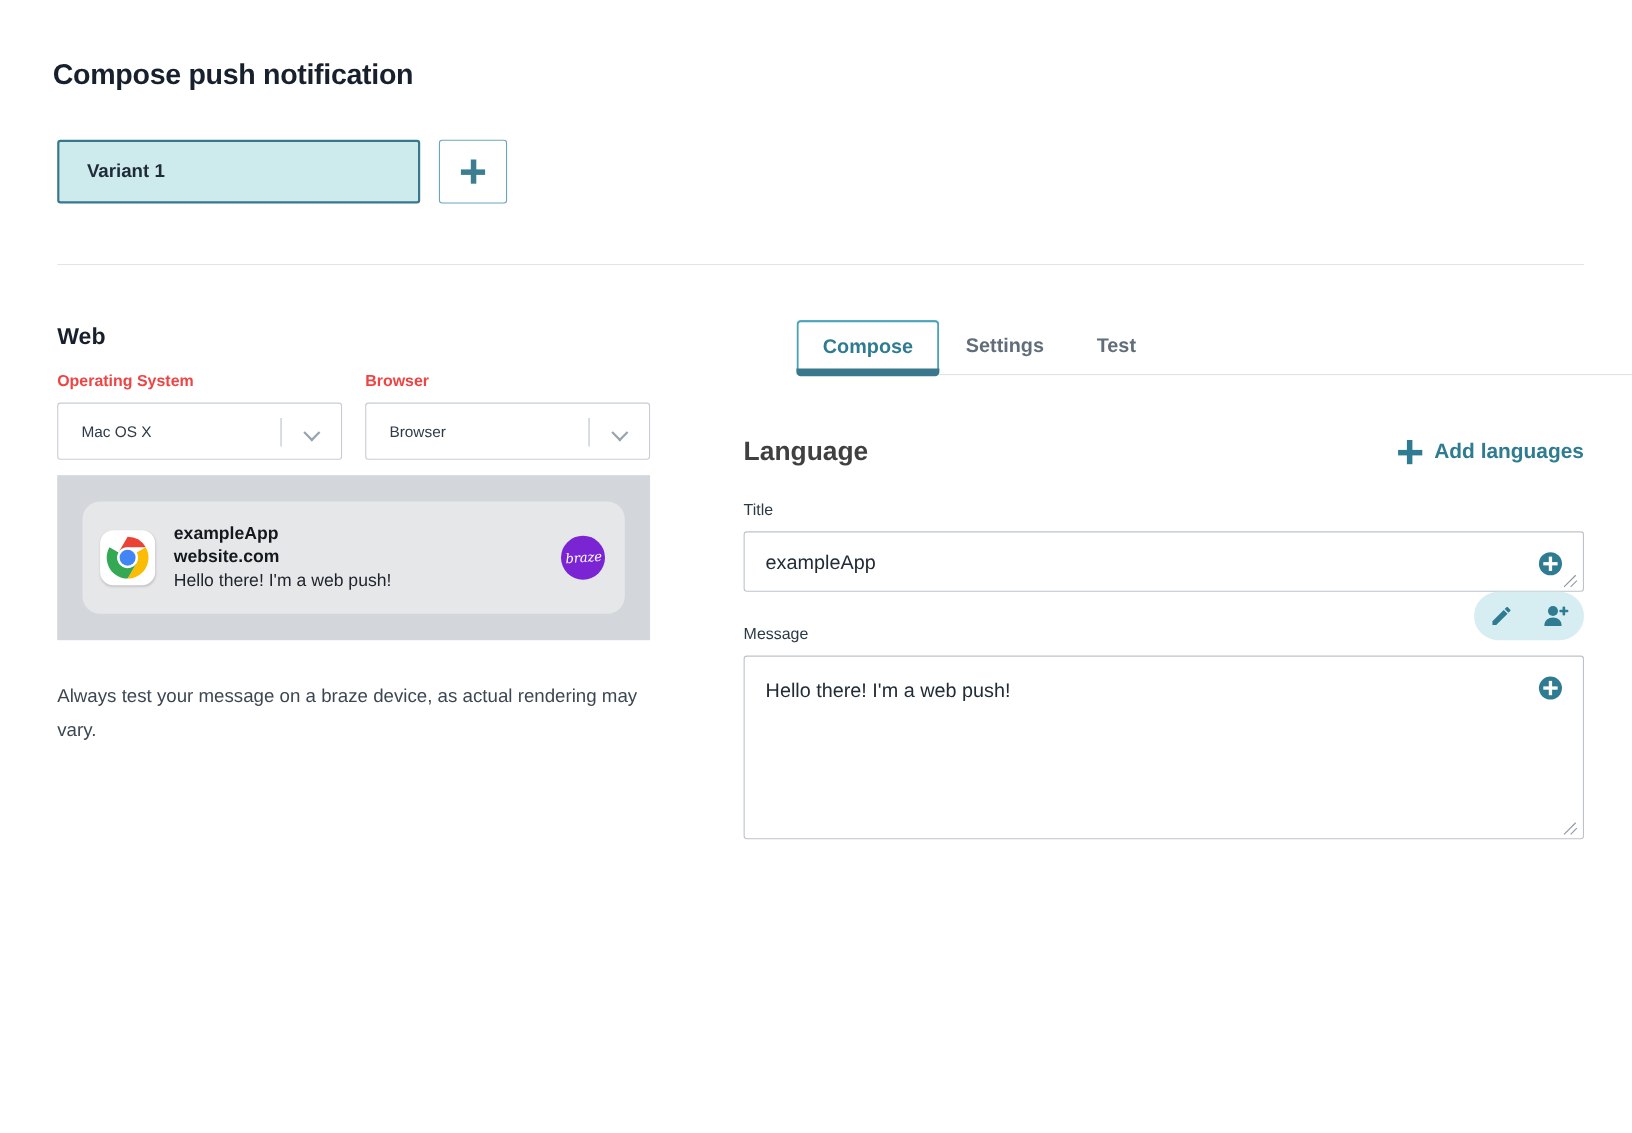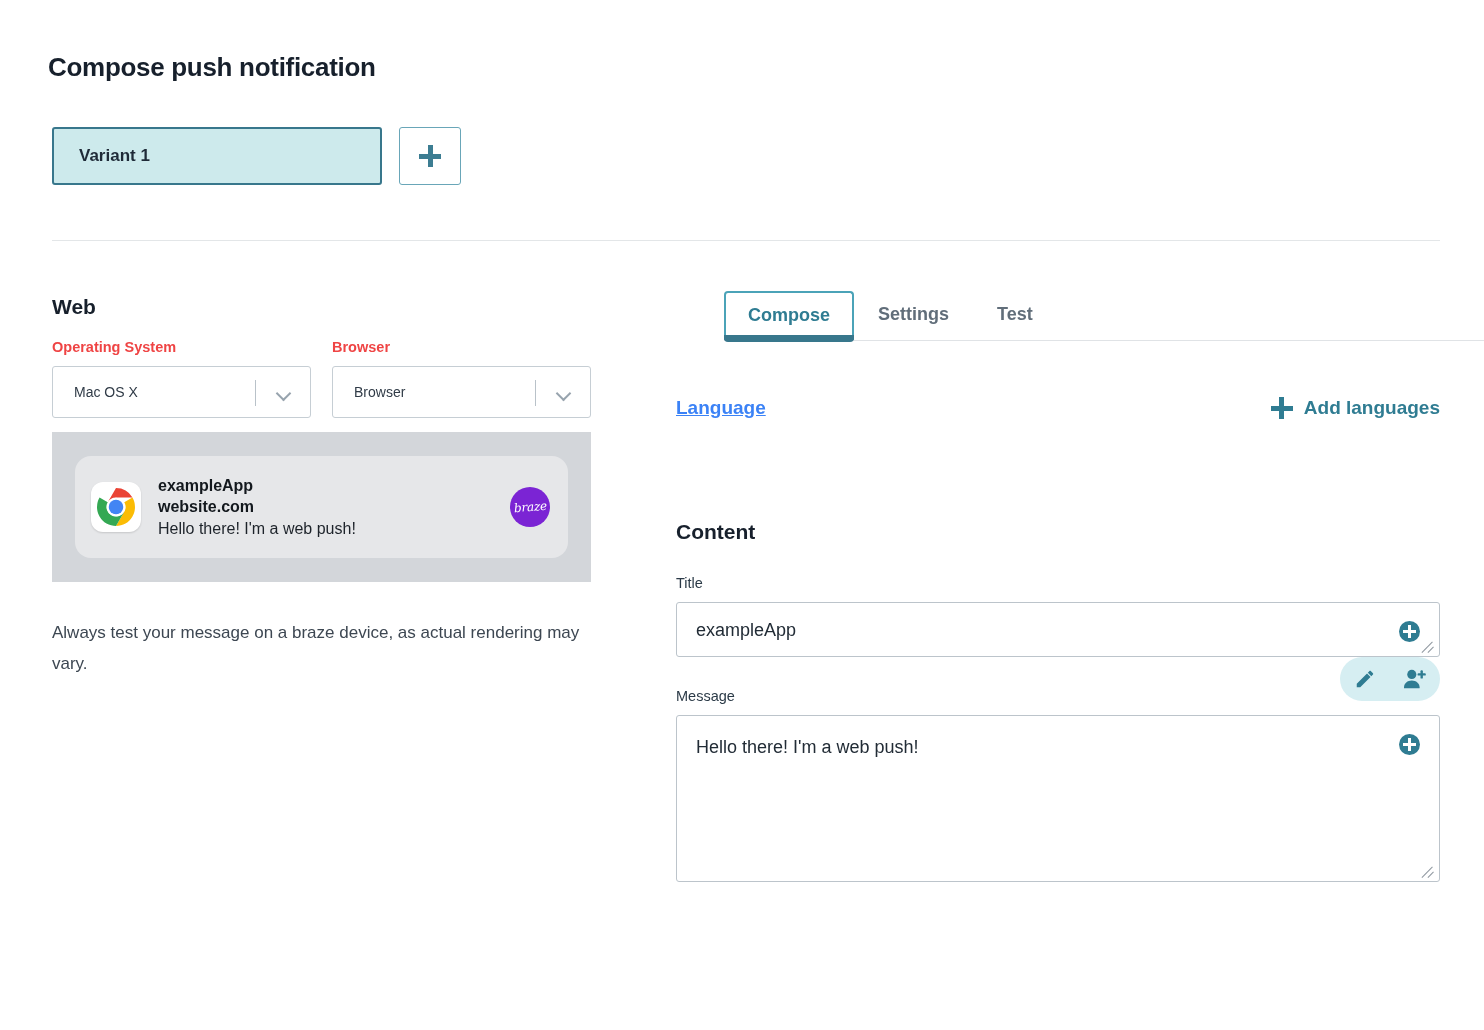--- a/index.html
+++ b/index.html
@@ -214,21 +214,21 @@
     background: #38778c;
     border-radius: 0 0 4px 4px;
   }
 
   .lang-row {
     margin-top: 56px;
     display: flex;
     align-items: center;
     justify-content: space-between;
   }
-  .lang-title { font-size: 19px; font-weight: bold; color: #3b82f6; text-decoration: underline; }
+  .lang-title { font-size: 24px; font-weight: bold; color: #404040; }
   .add-lang {
     display: flex; align-items: center; gap: 11px;
     color: #2f7c92; font-size: 19px; font-weight: bold;
     cursor: pointer;
   }
   .add-lang .plus-glyph::before,
   .add-lang .plus-glyph::after { background: #2f7c92; }
 
   .content-title {
     margin-top: 101px;
@@ -381,21 +381,20 @@
     </div>
 
     <div class="lang-row">
       <div class="lang-title">Language</div>
       <div class="add-lang">
         <span class="plus-glyph"></span>
         <span>Add languages</span>
       </div>
     </div>
 
-    <div class="content-title">Content</div>
 
     <div class="field-block">
       <div class="field-heading">Title</div>
       <div class="input-wrap title-input">
         <div class="input-text">exampleApp</div>
         <span class="circle-plus"></span>
         <span class="resize-handle"></span>
       </div>
     </div>
 

